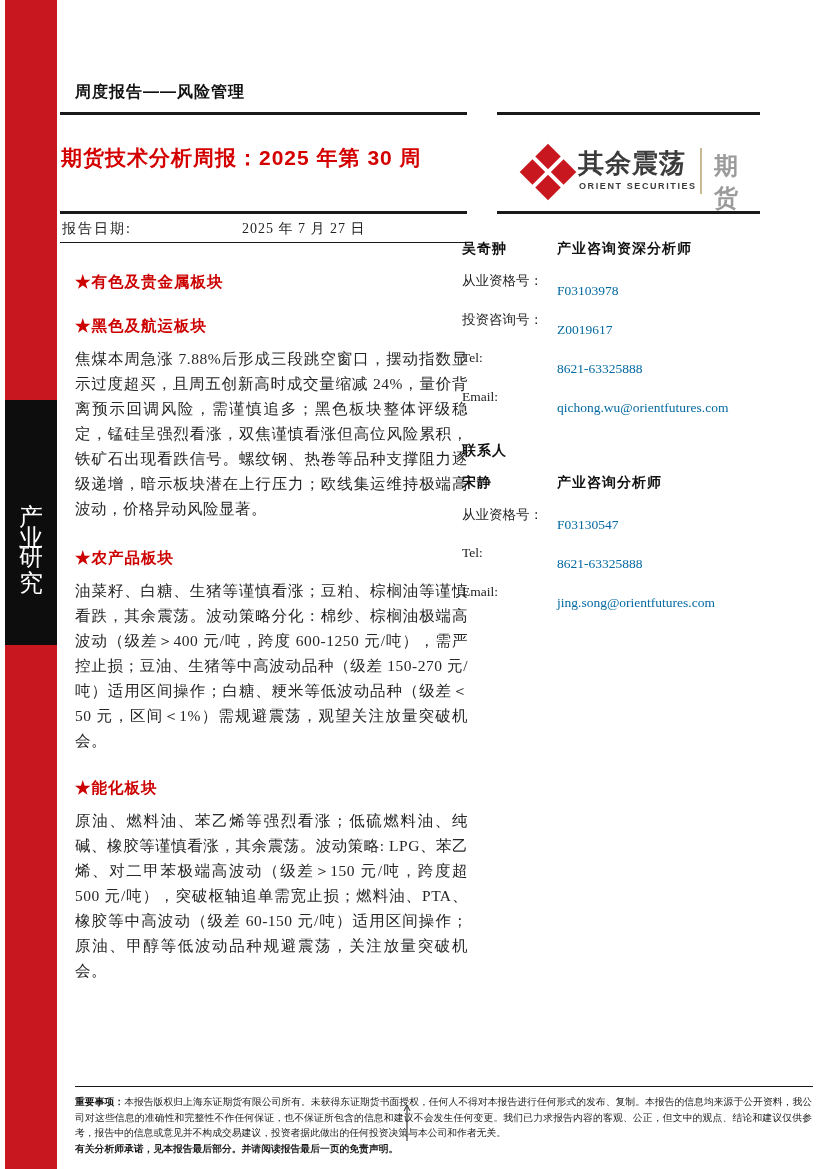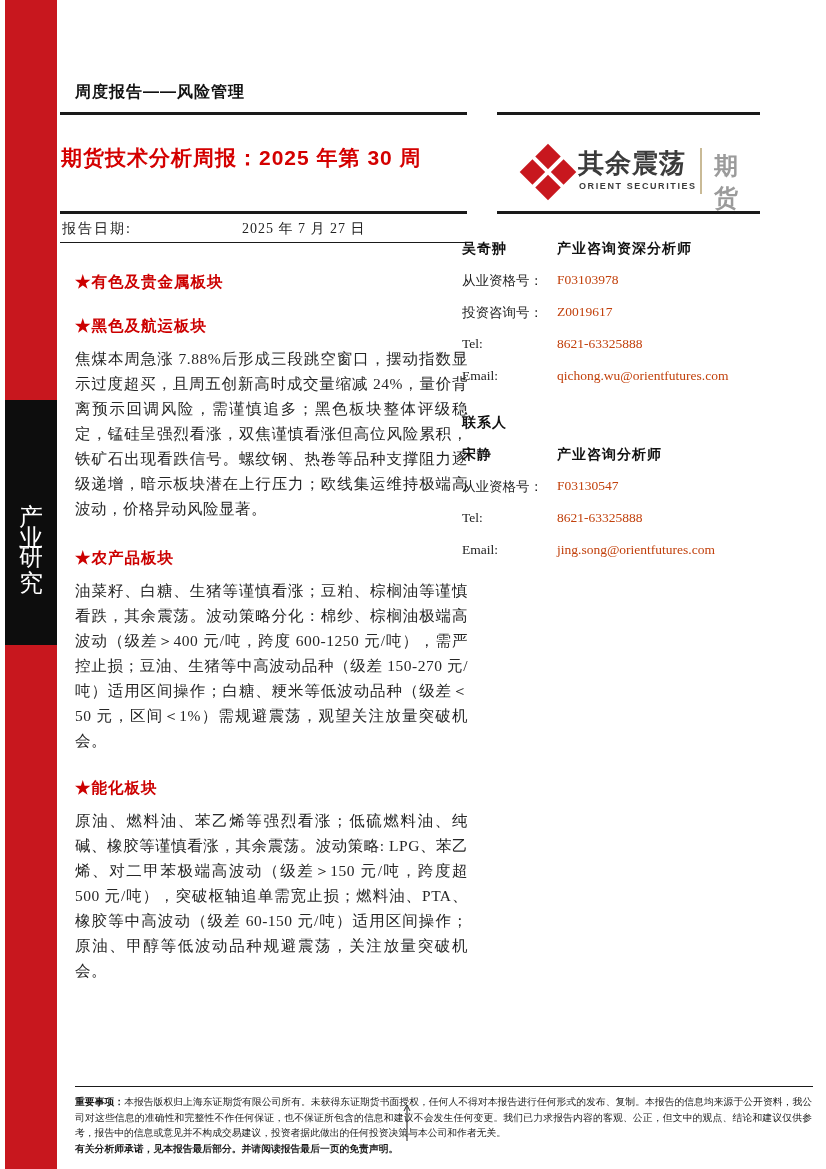--- a/index.html
+++ b/index.html
@@ -43,21 +43,21 @@
     font-weight:bold;font-size:9px;color:#3b3b3b;letter-spacing:1.6px;}
   .brand-divider{position:absolute;left:172px;top:2px;width:2px;height:46px;background:#c9ba96;}
   .brand-division{position:absolute;left:186px;top:4px;font-family:"Liberation Sans","DejaVu Sans",sans-serif;
     font-weight:bold;font-size:24px;color:#9b9b9b;letter-spacing:2px;}
   
   .analyst-col{position:absolute;left:462px;top:240px;width:290px;font-size:13.5px;}
   .a-row{position:relative;margin-bottom:12px;min-height:20px;}
   .a-name{display:inline-block;width:95px;font-weight:bold;font-size:14px;color:#111;vertical-align:top;letter-spacing:1px;}
   .a-title{display:inline-block;font-weight:bold;font-size:14px;color:#111;letter-spacing:1px;}
   .a-label{display:inline-block;width:95px;color:#222;vertical-align:top;}
-  .a-value{display:inline-block;color:#c2410c;}
+  .a-value{display:inline-block;color:#0369a1;margin-top:11px;}
   .contact-label{font-weight:bold;font-size:14px;color:#111;margin:26px 0 14px 0;letter-spacing:1px;}
   
   .sections{position:absolute;left:75px;top:272px;width:393px;}
   .section{margin-bottom:20px;}
   .section-heading{font-weight:bold;font-size:15.5px;color:#cc0000;letter-spacing:1px;margin-bottom:9px;}
   .section-body{font-size:15.5px;line-height:25px;color:#262626;text-align:justify;letter-spacing:0.5px;}
   .s1{margin-bottom:23px;} .s2{margin-bottom:27px;} .s3{margin-bottom:25px;} .s4{margin-bottom:28px;}
   
   .footer-rule{left:75px;top:1086px;width:738px;height:1px;}
   .footer{position:absolute;left:75px;top:1094px;width:737px;font-size:9.8px;line-height:15.5px;

